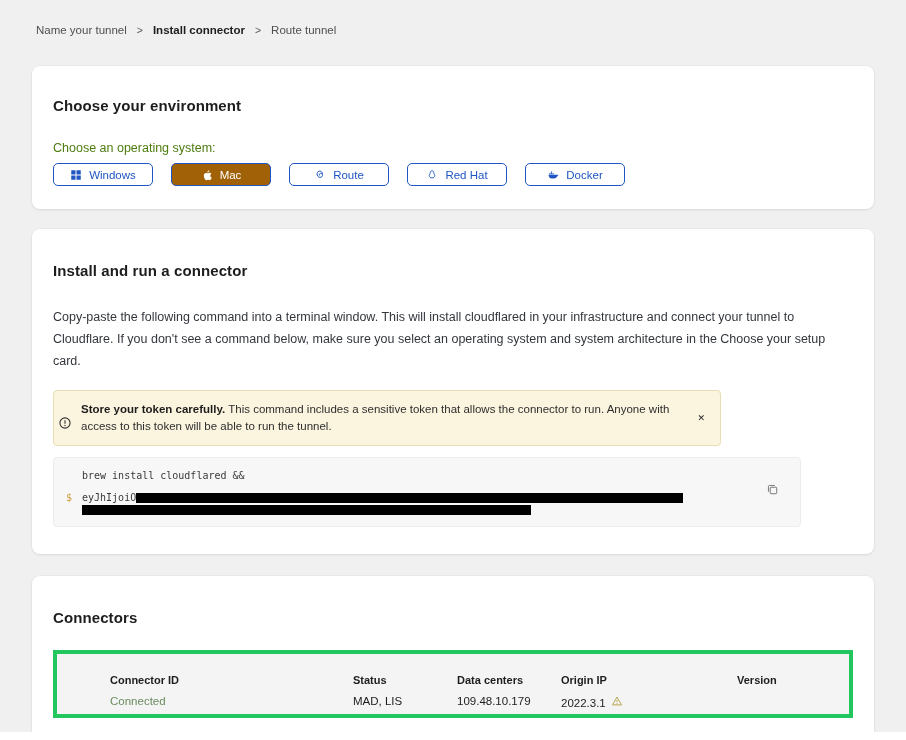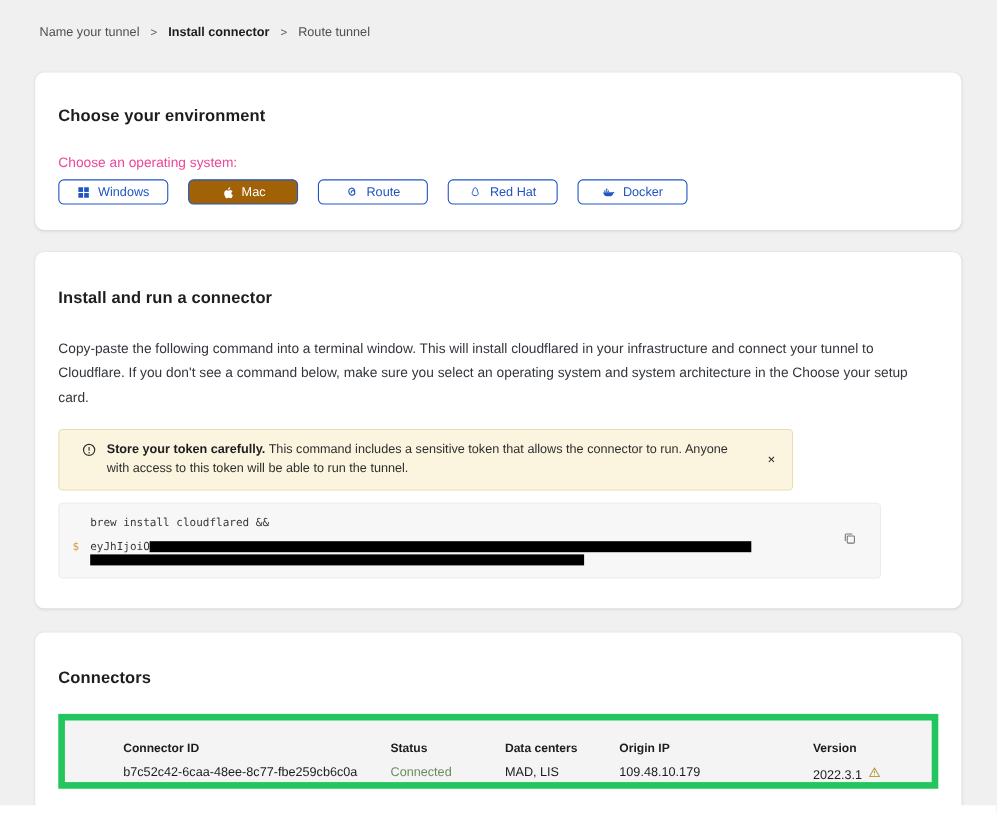--- a/index.html
+++ b/index.html
@@ -25,42 +25,42 @@
   
   .card {
     background: #ffffff;
     border-radius: 8px;
     margin: 0 32px;
     box-shadow: 0 1px 3px rgba(0,0,0,0.08), 0 0 0 1px rgba(0,0,0,0.02);
   }
   .card h2 { font-size: 15px; font-weight: bold; color: #1d1d1d; letter-spacing: .1px; }
 
   .card-env { margin-top: 30px; padding: 31px 21px 23px 21px; }
-  .os-label { margin-top: 27px; font-size: 12.5px; color: #ec4899; }
+  .os-label { margin-top: 27px; font-size: 12.5px; color: #4d7c0f; }
   .os-row { display: flex; gap: 18px; margin-top: 8px; }
   .os-btn {
     width: 100px; height: 23px;
     display: flex; align-items: center; justify-content: center; gap: 7px;
     background: #fff; border: 1px solid #1f56c3; border-radius: 5px;
     color: #1f56c3; font-size: 11.5px; font-family: "Liberation Sans", sans-serif;
     cursor: pointer; padding: 0;
   }
   .os-btn.selected { background: #a16207; color: #ffffff; }
   .os-icon { display: flex; align-items: center; }
   .os-icon svg { width: 12px; height: 12px; }
 
   .card-install { margin-top: 20px; padding: 33px 21px 27px 21px; }
   .desc { margin-top: 27px; font-size: 12.5px; line-height: 22px; color: #33373d; max-width: 797px; }
 
   .banner {
     margin-top: 18px; width: 668px;
     background: #fbf4de; border: 1px solid #e8ddb5; border-radius: 4px;
-    padding: 10px 36px 10px 20px;
+    padding: 10px 36px 10px 4px;
     display: flex; gap: 9px; position: relative;
-    font-size: 11.5px; line-height: 17px; color: #2e2e2e;
+    font-size: 11.5px; line-height: 17px; color: #2e2e2e; align-items: flex-end;
   }
   .banner-icon { flex: 0 0 auto; margin-top: 1px; }
   .banner-text strong { margin-right: 3px; color: #1d1d1d; }
   .banner-close {
     position: absolute; right: 13px; top: 50%; transform: translateY(-50%);
     background: none; border: none; cursor: pointer;
     font-size: 9px; color: #222; padding: 2px;
   }
 
   .codeblock {
@@ -77,21 +77,21 @@
   .bar1 { width: 547px; }
   .bar2 { width: 449px; display: block; margin-top: 1px; }
   .copy-btn {
     position: absolute; top: 25px; right: 21px;
     background: none; border: none; cursor: pointer; padding: 0; line-height: 0;
   }
 
   .card-connectors { margin-top: 22px; padding: 33px 21px 25px 21px; }
   .conn-table {
     margin-top: 24px; height: 68px;
-    background: #f4f4f4; border: 6px solid #22c55e;
+    background: #f4f4f4; border: 4px solid #22c55e;
     display: grid;
     grid-template-columns: 243px 104px 104px 176px 1fr;
     align-content: start;
     padding: 20px 10px 0 53px;
     row-gap: 9px;
     font-size: 11.5px; color: #1d1d1d;
   }
   .th { font-size: 11px; font-weight: bold; color: #1d1d1d; }
   .status-connected { color: #6c8c60; }
   .version-cell { display: flex; align-items: flex-end; gap: 5px; }
@@ -212,21 +212,20 @@
 <section class="card card-connectors">
   <h2>Connectors</h2>
 
   <div class="conn-table">
     <span class="th">Connector ID</span>
     <span class="th">Status</span>
     <span class="th">Data centers</span>
     <span class="th">Origin IP</span>
     <span class="th">Version</span>
 
-    <span>b7c52c42-6caa-48ee-8c77-fbe259cb6c0a</span>
     <span class="status-connected">Connected</span>
     <span>MAD, LIS</span>
     <span>109.48.10.179</span>
     <span class="version-cell">
       <span>2022.3.1</span>
       <span>
         <svg width="12" height="12" viewBox="0 0 24 24">
             <path d="M12 4.2 L21 19.8 H3 Z" fill="none" stroke="#b5a143" stroke-width="1.9" stroke-linejoin="round"></path>
             <line x1="12" y1="10" x2="12" y2="14.2" stroke="#b5a143" stroke-width="1.9"></line>
             <circle cx="12" cy="17" r="1" fill="#b5a143"></circle>

